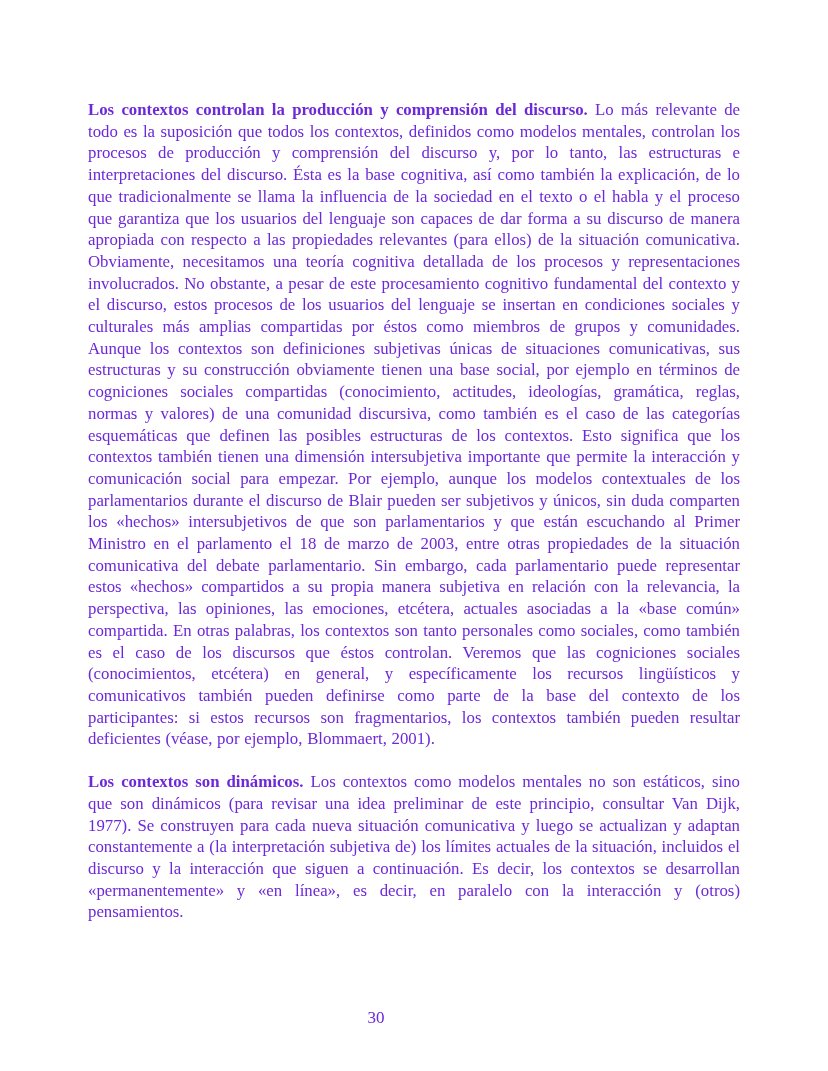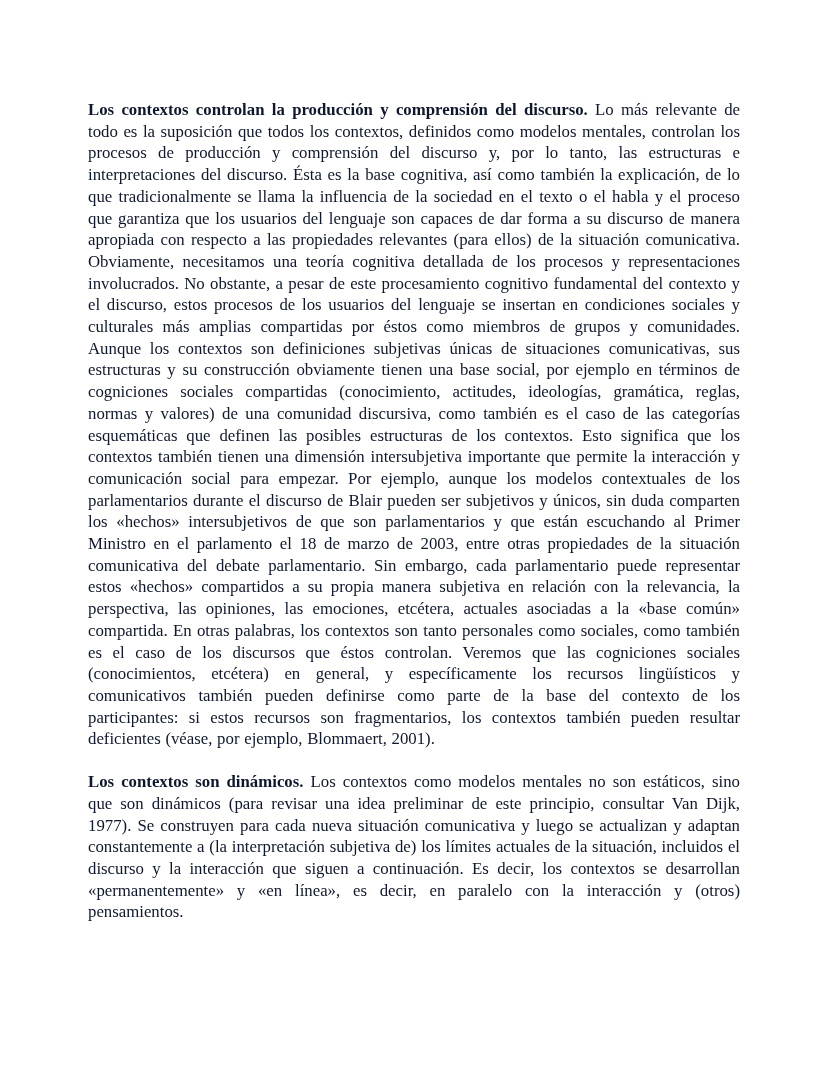--- a/index.html
+++ b/index.html
@@ -5,21 +5,21 @@
   html, body {
     margin: 0;
     padding: 0;
     background: #ffffff;
   }
   .page {
     position: relative;
     width: 752px;
     height: 1071px;
     background: #ffffff;
-    color: #0f172a;
+    color: #6d28d9;
     font-family: "Liberation Serif", serif;
     overflow: hidden;
   }
   .content {
     position: absolute;
     left: 88px;
     top: 99px;
     width: 652px;
   }
   .para {
@@ -43,13 +43,14 @@
   }
 </style>
 </head>
 <body>
 
 <div class="page">
   <div class="content">
     <p class="para"><b>Los contextos controlan la producción y comprensión del discurso.</b><span> Lo más relevante de todo es la suposición que todos los contextos, definidos como modelos mentales, controlan los procesos de producción y comprensión del discurso y, por lo tanto, las estructuras e interpretaciones del discurso. Ésta es la base cognitiva, así como también la explicación, de lo que tradicionalmente se llama la influencia de la sociedad en el texto o el habla y el proceso que garantiza que los usuarios del lenguaje son capaces de dar forma a su discurso de manera apropiada con respecto a las propiedades relevantes (para ellos) de la situación comunicativa. Obviamente, necesitamos una teoría cognitiva detallada de los procesos y representaciones involucrados. No obstante, a pesar de este procesamiento cognitivo fundamental del contexto y el discurso, estos procesos de los usuarios del lenguaje se insertan en condiciones sociales y culturales más amplias compartidas por éstos como miembros de grupos y comunidades. Aunque los contextos son definiciones subjetivas únicas de situaciones comunicativas, sus estructuras y su construcción obviamente tienen una base social, por ejemplo en términos de cogniciones sociales compartidas (conocimiento, actitudes, ideologías, gramática, reglas, normas y valores) de una comunidad discursiva, como también es el caso de las categorías esquemáticas que definen las posibles estructuras de los contextos. Esto significa que los contextos también tienen una dimensión intersubjetiva importante que permite la interacción y comunicación social para empezar. Por ejemplo, aunque los modelos contextuales de los parlamentarios durante el discurso de Blair pueden ser subjetivos y únicos, sin duda comparten los «hechos» intersubjetivos de que son parlamentarios y que están escuchando al Primer Ministro en el parlamento el 18 de marzo de 2003, entre otras propiedades de la situación comunicativa del debate parlamentario. Sin embargo, cada parlamentario puede representar estos «hechos» compartidos a su propia manera subjetiva en relación con la relevancia, la perspectiva, las opiniones, las emociones, etcétera, actuales asociadas a la «base común» compartida. En otras palabras, los contextos son tanto personales como sociales, como también es el caso de los discursos que éstos controlan. Veremos que las cogniciones sociales (conocimientos, etcétera) en general, y específicamente los recursos lingüísticos y comunicativos también pueden definirse como parte de la base del contexto de los participantes: si estos recursos son fragmentarios, los contextos también pueden resultar deficientes (véase, por ejemplo, Blommaert, 2001).</span></p>
     <p class="para"><b>Los contextos son dinámicos.</b><span> Los contextos como modelos mentales no son estáticos, sino que son dinámicos (para revisar una idea preliminar de este principio, consultar Van Dijk, 1977). Se construyen para cada nueva situación comunicativa y luego se actualizan y adaptan constantemente a (la interpretación subjetiva de) los límites actuales de la situación, incluidos el discurso y la interacción que siguen a continuación. Es decir, los contextos se desarrollan «permanentemente» y «en línea», es decir, en paralelo con la interacción y (otros) pensamientos.</span></p>
   </div>
+  <div class="page-number">30</div>
 </div>
 
 </body></html>

